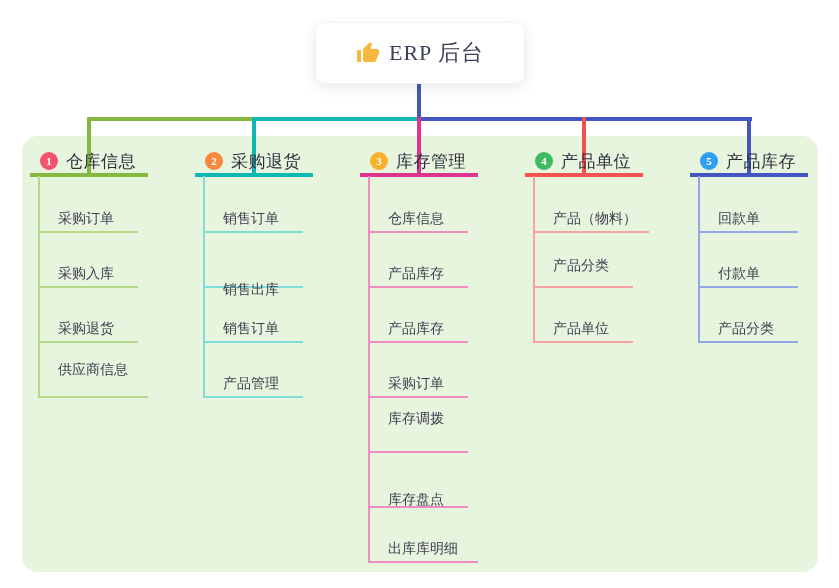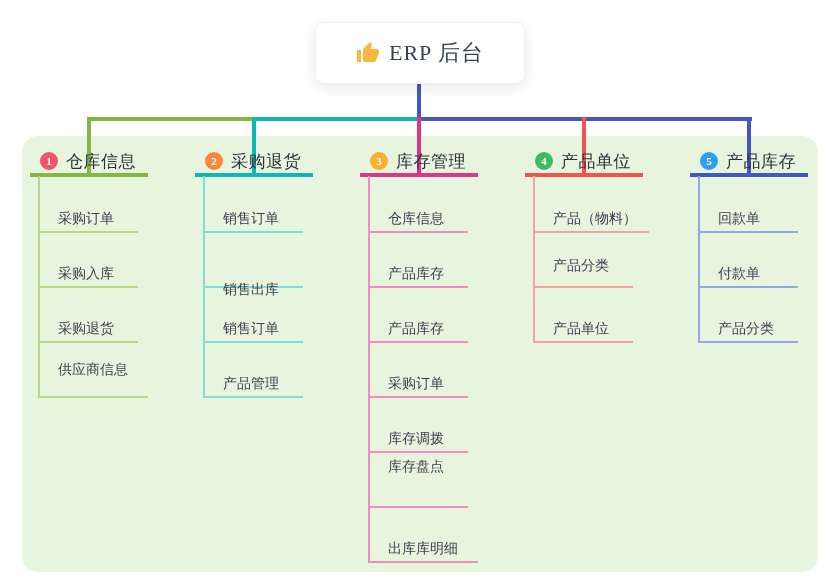--- a/index.html
+++ b/index.html
@@ -104,23 +104,23 @@
       <div class="line" style="position: absolute; left: 360px; top: 173px; width: 118px; height: 4px; background: rgb(221, 52, 144);"></div>
       <div class="line" style="position: absolute; left: 368px; top: 176px; width: 2px; height: 387px; background: rgb(241, 140, 194);"></div>
       <div class="item-label" style="left: 388px; top: 209px;">仓库信息</div>
       <div class="line" style="position: absolute; left: 368px; top: 231px; width: 100px; height: 2px; background: rgb(241, 140, 194);"></div>
       <div class="item-label" style="left: 388px; top: 264px;">产品库存</div>
       <div class="line" style="position: absolute; left: 368px; top: 286px; width: 100px; height: 2px; background: rgb(241, 140, 194);"></div>
       <div class="item-label" style="left: 388px; top: 319px;">产品库存</div>
       <div class="line" style="position: absolute; left: 368px; top: 341px; width: 100px; height: 2px; background: rgb(241, 140, 194);"></div>
       <div class="item-label" style="left: 388px; top: 374px;">采购订单</div>
       <div class="line" style="position: absolute; left: 368px; top: 396px; width: 100px; height: 2px; background: rgb(241, 140, 194);"></div>
-      <div class="item-label" style="left: 388px; top: 429px;">库存调拨</div>
+      <div class="item-label" style="left: 388px; top: 409px;">库存调拨</div>
       <div class="line" style="position: absolute; left: 368px; top: 451px; width: 100px; height: 2px; background: rgb(241, 140, 194);"></div>
-      <div class="item-label" style="left: 388px; top: 457px;">库存盘点</div>
+      <div class="item-label" style="left: 388px; top: 490px;">库存盘点</div>
       <div class="line" style="position: absolute; left: 368px; top: 506px; width: 100px; height: 2px; background: rgb(241, 140, 194);"></div>
       <div class="item-label" style="left: 388px; top: 539px;">出库库明细</div>
       <div class="line" style="position: absolute; left: 368px; top: 561px; width: 110px; height: 2px; background: rgb(241, 140, 194);"></div>
       <div class="line" style="position: absolute; left: 582px; top: 117px; width: 4px; height: 59px; background: rgb(241, 83, 83);"></div>
       <div class="branch-header" style="left: 535px;">
         <div class="badge" style="background: rgb(62, 186, 99);">
           <span>4</span>
         </div>
         <div class="branch-title">产品单位</div>
       </div>

